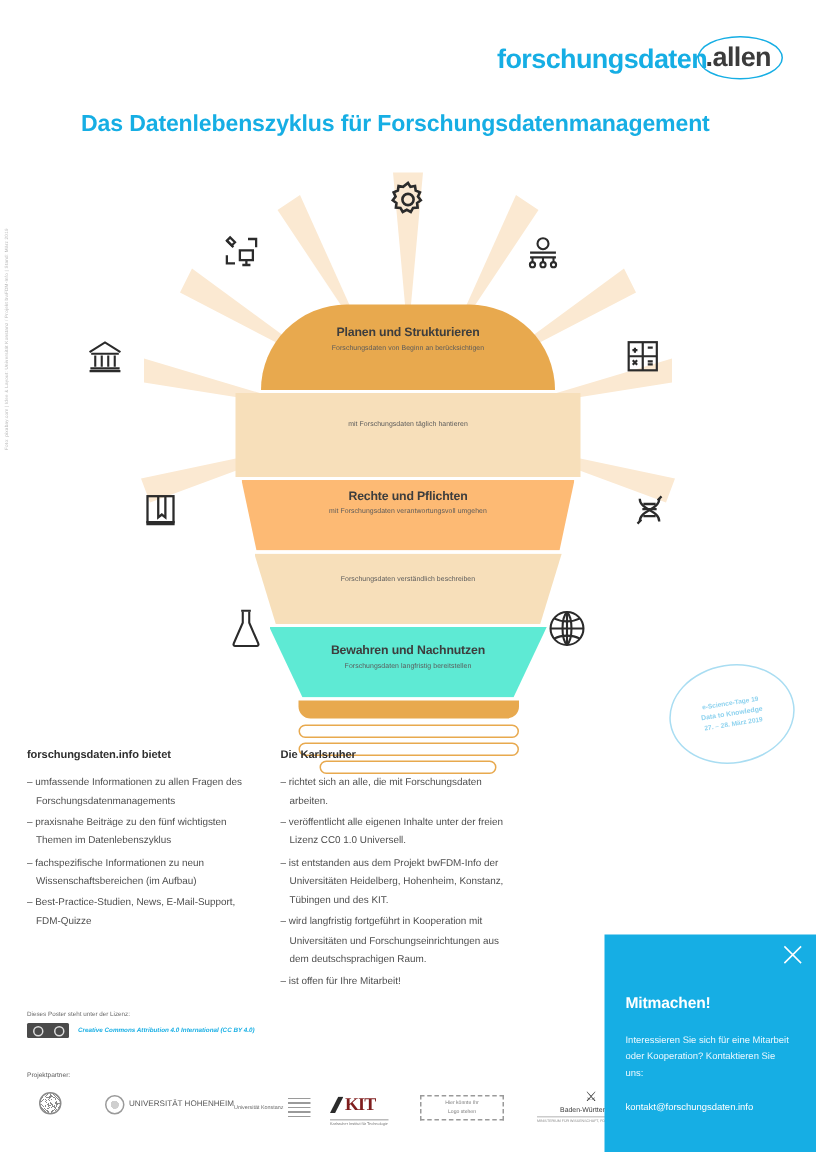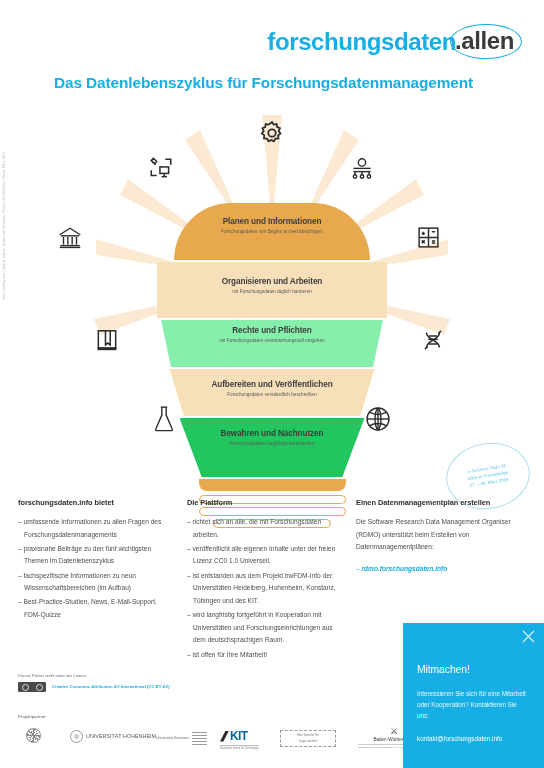--- a/index.html
+++ b/index.html
@@ -18,21 +18,21 @@
     position:absolute; left:2px; top:300px;
     transform:rotate(-90deg); transform-origin:left top;
     white-space:nowrap;
     font-size:3.1px; letter-spacing:.15px; color:#b9b9b9;
     width:260px;
   }
 
   
   .logo{
     position:absolute; right:22px; top:24px;
-    font-size:24px; font-weight:bold; letter-spacing:-.4px;
+    font-size:18px; font-weight:bold; letter-spacing:-.4px;
     color:#16aee4; line-height:1;
     display:flex; align-items:center;
   }
   .logo .dot-info{
     color:#3b3b3b;
     border:1.6px solid #16aee4;
     border-radius:50%;
     padding:4px 7px 5px 4px;
     margin-left:-6px;
     line-height:1;
@@ -60,25 +60,25 @@
     text-align:center;
     color:#4a4a4a;
     padding:6px 8px 7px;
   }
   .seg .t{ font-size:8.2px; font-weight:bold; letter-spacing:-.1px; color:#3d3d3d;}
   .seg .s{ font-size:4.6px; margin-top:3.4px; color:#5a5a5a; letter-spacing:.05px;}
 
   .seg1{ background:#e8a94e; width:196px; margin:0 auto;
          border-radius:100px 100px 0 0; height:57px; padding-top:14px;}
   .seg2{ background:#f7dfba; width:230px; margin:2px auto 0; height:56px; padding-top:15px;}
-  .seg3{ background:#86efac; width:222px; margin:2px auto 0; height:47px; 
+  .seg3{ background:#fdba74; width:222px; margin:2px auto 0; height:47px; 
          clip-path:polygon(0 0,100% 0,95.5% 100%,4.5% 100%); }
   .seg4{ background:#f7dfba; width:205px; margin:2px auto 0; height:47px; padding-top:11px;
          clip-path:polygon(0 0,100% 0,93% 100%,7% 100%); }
-  .seg5{ background:#22c55e; width:185px; margin:2px auto 0; height:59px; padding-top:11px;
+  .seg5{ background:#5eead4; width:185px; margin:2px auto 0; height:47px; padding-top:11px;
          clip-path:polygon(0 0,100% 0,88% 100%,12% 100%);text-align:center;}
   .seg6{ background:#e8a94e; width:147px; height:12px; margin:2px auto 0;
          border-radius:0 0 8px 8px;}
 
   .screw{ width:147px; margin:4px auto 0;}
   .screw div{
     border:1.1px solid #e8a94e; border-radius:7px; height:8.5px; margin-bottom:3.5px;
     background:#fff;
   }
   .screw .s3{ width:118px; margin-left:14px;}
@@ -134,32 +134,32 @@
 
   .seal{ width:15px;height:15px;border-radius:50%;border:1.1px solid #8a8a8a;
          background:repeating-conic-gradient(#8a8a8a 0 3deg,#fff 3deg 9deg); margin:0 auto;}
   .uni-seal{width:13px;height:13px;border-radius:50%;border:1px solid #9a9a9a;
          background:radial-gradient(#cfcfcf 35%,#fff 36%);}
   .placeholder-box{
     width:56px;height:17px;border:1px dashed #9a9a9a;
     display:flex;align-items:center;justify-content:center;flex-direction:column;
     font-size:3.4px;color:#7a7a7a;line-height:1.5;
   }
-  .kit-logo{ font-size:12px; font-weight:bold; color:#0369a1; letter-spacing:-.6px;}
+  .kit-logo{ font-size:12px; font-weight:bold; color:#7f1d1d; letter-spacing:-.6px;font-family:Liberation Serif, serif;}
   .bw-crown{ font-size:9px; color:#3a3a3a; }
 
   
   .mitmachen{
     position:absolute; left:403px; top:623px; width:141px; height:145px;
     background:#16aee4; color:#fff; padding:19px 14px 0 14px;
   }
   .mitmachen .close{
     position:absolute; right:9px; top:7px; width:13px;height:13px;
   }
-  .mitmachen h4{ font-size:10.4px; font-weight:normal; margin-top:22px; letter-spacing:-.1px;}
+  .mitmachen h4{ font-size:10.4px; font-weight:bold; margin-top:22px; letter-spacing:-.1px;}
   .mitmachen p{ font-size:6.3px; line-height:1.72; margin-top:14px; color:#eaf8ff;}
   .mitmachen .mail{ font-size:6.3px; margin-top:14px; color:#ffffff;}
 </style>
 </head>
 <body>
 
 <div class="poster">
 
   <div class="side-credit">Foto: pixabay.com  |  Idee &amp; Layout: Universität Konstanz / Projekt bwFDM-Info  |  Stand: März 2019</div>
 
@@ -272,36 +272,34 @@
         <path d="M12 2.6c3.4 3.4 3.4 15.4 0 18.8"></path>
         <path d="M12 2.6c-3.4 3.4-3.4 15.4 0 18.8"></path>
         <path d="M4.6 6.2c4.4 2.3 10.4 2.3 14.8 0"></path>
         <path d="M4.6 17.8c4.4-2.3 10.4-2.3 14.8 0"></path>
       </svg>
     </span>
 
     <div class="bulb">
 
       <div class="seg seg1">
-        <div class="t">Planen und Informationen</div>
+        <div class="t">Planen und Strukturieren</div>
         <div class="s">Forschungsdaten von Beginn an berücksichtigen</div>
       </div>
 
       <div class="seg seg2">
-        <div class="t">Organisieren und Arbeiten</div>
         <div class="s">mit Forschungsdaten täglich hantieren</div>
       </div>
 
       <div class="seg seg3">
         <div class="t">Rechte und Pflichten</div>
         <div class="s">mit Forschungsdaten verantwortungsvoll umgehen</div>
       </div>
 
       <div class="seg seg4">
-        <div class="t">Aufbereiten und Veröffentlichen</div>
         <div class="s">Forschungsdaten verständlich beschreiben</div>
       </div>
 
       <div class="seg seg5">
         <div class="t">Bewahren und Nachnutzen</div>
         <div class="s">Forschungsdaten langfristig bereitstellen</div>
       </div>
 
       <div class="seg6"></div>
 
@@ -328,35 +326,30 @@
       <h3>forschungsdaten.info bietet</h3>
       <ul>
         <li>– umfassende Informationen zu allen Fragen des Forschungsdatenmanagements</li>
         <li>– praxisnahe Beiträge zu den fünf wichtigsten Themen im Datenlebenszyklus</li>
         <li>– fachspezifische Informationen zu neun Wissenschaftsbereichen (im Aufbau)</li>
         <li>– Best-Practice-Studien, News, E-Mail-Support, FDM-Quizze</li>
       </ul>
     </div>
 
     <div class="col">
-      <h3>Die Plattform</h3>
+      <h3>Die Karlsruher</h3>
       <ul>
         <li>– richtet sich an alle, die mit Forschungsdaten arbeiten.</li>
         <li>– veröffentlicht alle eigenen Inhalte unter der freien Lizenz CC0 1.0 Universell.</li>
         <li>– ist entstanden aus dem Projekt bwFDM-Info der Universitäten Heidelberg, Hohenheim, Konstanz, Tübingen und des KIT.</li>
         <li>– wird langfristig fortgeführt in Kooperation mit Universitäten und Forschungseinrichtungen aus dem deutschsprachigen Raum.</li>
         <li>– ist offen für Ihre Mitarbeit!</li>
       </ul>
     </div>
 
-    <div class="col">
-      <h3>Einen Datenmanagementplan erstellen</h3>
-      <p>Die Software Research Data Management Organiser (RDMO) unterstützt beim Erstellen von Datenmanagementplänen:</p>
-      <p class="link" style="margin-top:9px;">– rdmo.forschungsdaten.info</p>
-    </div>
   </div>
 
   <div class="license">
     <div class="lbl">Dieses Poster steht unter der Lizenz:</div>
     <div class="row">
       <span class="cc-badge">
         <i></i>
         <i></i>
       </span>
       <span class="cctxt">Creative Commons Attribution 4.0 International (CC BY 4.0)</span>

